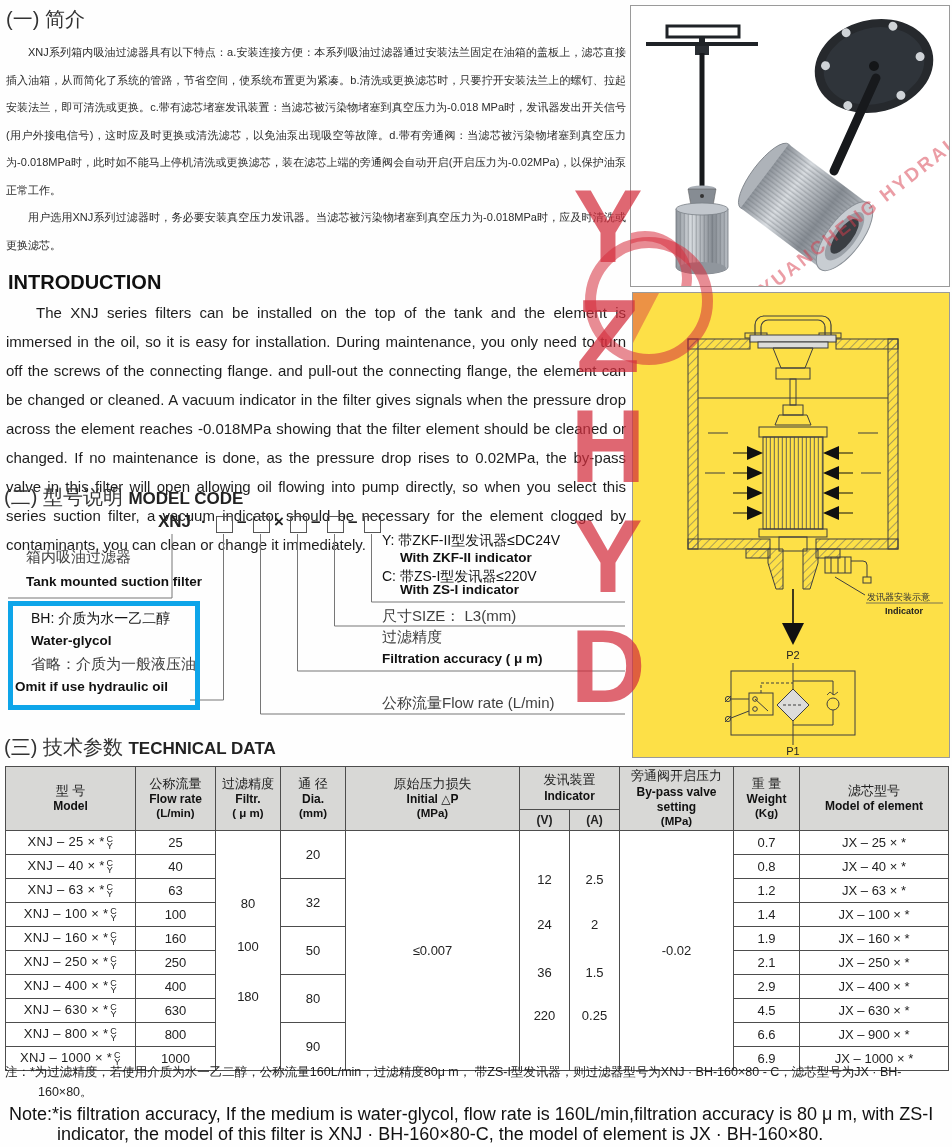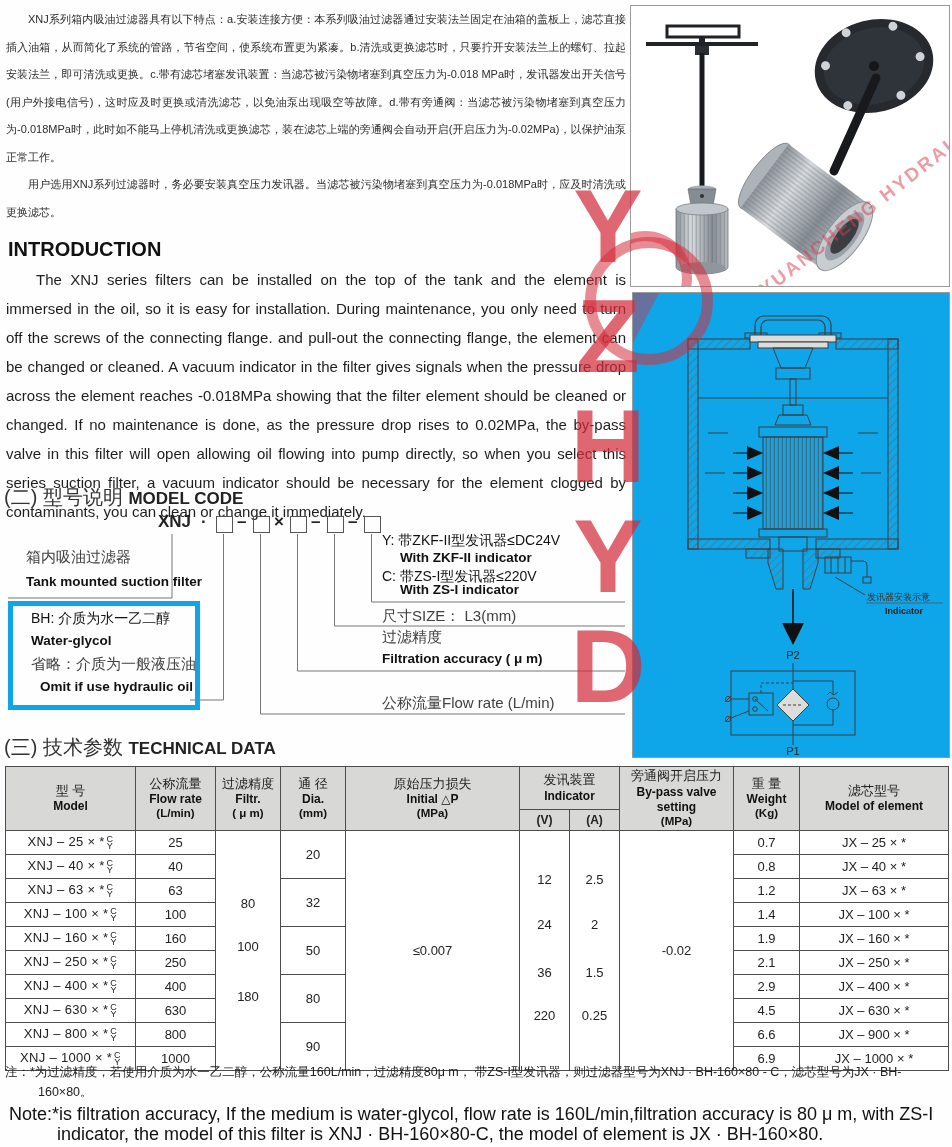--- a/index.html
+++ b/index.html
@@ -7,21 +7,21 @@
         font-family:"Liberation Sans","DejaVu Sans",sans-serif;color:#222;}
   
   #intro-block{position:absolute;left:6px;top:6px;width:620px;}
   .h-zh{font-size:20px;color:#333;font-weight:normal;margin:0 0 6px 0;}
   .h-zh .en{font-size:17px;font-weight:bold;color:#222;}
   .cn-para{font-size:11px;line-height:27.5px;text-align:justify;text-indent:2em;margin:0;color:#2b2b2b;}
   .en-head{font-size:20px;font-weight:bold;margin:12px 0 4px 2px;color:#111;}
   .en-para{font-size:15px;line-height:29px;text-align:justify;text-indent:2em;margin:0;color:#1d1d1d;}
   
   #photo-box{position:absolute;left:630px;top:5px;width:318px;height:280px;border:1px solid #9a9a9a;background:#fff;overflow:hidden;}
-  #diagram-box{position:absolute;left:632px;top:292px;width:316px;height:464px;border:1px solid #9a9a9a;background:#0ea5e9;overflow:hidden;}
+  #diagram-box{position:absolute;left:632px;top:292px;width:316px;height:464px;border:1px solid #9a9a9a;background:#fde047;overflow:hidden;}
   
   #wm-vert{position:absolute;left:548px;top:168px;height:545px;writing-mode:vertical-rl;text-orientation:upright;
            font-size:104px;font-weight:800;letter-spacing:-6px;color:rgba(210,45,60,.72);z-index:30;pointer-events:none;}
   #wm-circle{position:absolute;left:585px;top:237px;width:106px;height:106px;border:11px solid rgba(213,45,60,.55);
              border-radius:50%;z-index:31;pointer-events:none;}
   
   #mc-heading{position:absolute;left:4px;top:484px;}
   #modelcode{position:absolute;left:0;top:506px;width:630px;height:210px;}
   #modelcode svg{position:absolute;left:0;top:0;}
   .mc-abs{position:absolute;white-space:nowrap;}
@@ -52,20 +52,21 @@
   .note-zh{font-size:12.5px;line-height:20px;margin:0;padding-left:33px;text-indent:-33px;color:#222;}
   .note-en{font-size:18px;line-height:20px;margin:2px 0 0 4px;padding-left:48px;text-indent:-48px;color:#111;}
   .svg-zh{font-family:"Liberation Sans","DejaVu Sans",sans-serif;}
 </style>
 </head>
 <body>
 
 <div id="page">
 
   <div id="intro-block">
+    <h1 class="h-zh">(一) 简介</h1>
     <p class="cn-para">XNJ系列箱内吸油过滤器具有以下特点：a.安装连接方便：本系列吸油过滤器通过安装法兰固定在油箱的盖板上，滤芯直接插入油箱，从而简化了系统的管路，节省空间，使系统布置更为紧凑。b.清洗或更换滤芯时，只要拧开安装法兰上的螺钉、拉起安装法兰，即可清洗或更换。c.带有滤芯堵塞发讯装置：当滤芯被污染物堵塞到真空压力为-0.018 MPa时，发讯器发出开关信号(用户外接电信号)，这时应及时更换或清洗滤芯，以免油泵出现吸空等故障。d.带有旁通阀：当滤芯被污染物堵塞到真空压力为-0.018MPa时，此时如不能马上停机清洗或更换滤芯，装在滤芯上端的旁通阀会自动开启(开启压力为-0.02MPa)，以保护油泵正常工作。</p>
     <p class="cn-para">用户选用XNJ系列过滤器时，务必要安装真空压力发讯器。当滤芯被污染物堵塞到真空压力为-0.018MPa时，应及时清洗或更换滤芯。</p>
     <div class="en-head">INTRODUCTION</div>
     <p class="en-para">The XNJ series filters can be installed on the top of the tank and the element is immersed in the oil, so it is easy for installation. During maintenance, you only need to turn off the screws of the connecting flange. and pull-out the connecting flange, the element can be changed or cleaned. A vacuum indicator in the filter gives signals when the pressure drop across the element reaches -0.018MPa showing that the filter element should be cleaned or changed. If no maintenance is done, as the pressure drop rises to 0.02MPa, the by-pass valve in this filter will open allowing oil flowing into pump directly, so when you select this series suction filter, a vacuum indicator should be necessary for the element clogged by contaminants, you can clean or change it immediately.</p>
   </div>
 
   <div id="photo-box">
     <svg width="318" height="280" viewBox="0 0 318 280">
       <defs>
         <linearGradient id="mtl" x1="0" y1="0" x2="1" y2="0">
@@ -284,21 +285,21 @@
     <span class="mbox" style="left:327px;"></span>
     <span class="mc-abs mc-formula" style="left:348px;top:6px;">–</span>
     <span class="mbox" style="left:364px;"></span>
 
     <span class="mc-abs mc-zh" style="left:26px;top:42px;">箱内吸油过滤器</span>
     <span class="mc-abs mc-en" style="left:26px;top:68px;">Tank mounted suction filter</span>
     <div id="bh-box">
       <span class="mc-abs mc-en" style="left:18px;top:4px;font-weight:normal;font-size:14px;">BH: 介质为水一乙二醇</span>
       <span class="mc-abs mc-en" style="left:18px;top:27px;">Water-glycol</span>
       <span class="mc-abs mc-zh" style="left:18px;top:49px;">省略：介质为一般液压油</span>
-      <span class="mc-abs mc-en" style="left:27px;top:73px;">Omit if use hydraulic oil</span>
+      <span class="mc-abs mc-en" style="left:2px;top:73px;">Omit if use hydraulic oil</span>
     </div>
 
     <span class="mc-abs mc-en" style="left:382px;top:26px;font-weight:normal;font-size:14px;">Y: 带ZKF-II型发讯器≤DC24V</span>
     <span class="mc-abs mc-en" style="left:400px;top:44px;">With ZKF-II indicator</span>
     <span class="mc-abs mc-en" style="left:382px;top:62px;font-weight:normal;font-size:14px;">C: 带ZS-I型发讯器≤220V</span>
     <span class="mc-abs mc-en" style="left:400px;top:76px;">With ZS-I indicator</span>
     <span class="mc-abs mc-zh" style="left:382px;top:101px;">尺寸SIZE： L3(mm)</span>
     <span class="mc-abs mc-zh" style="left:382px;top:122px;">过滤精度</span>
     <span class="mc-abs mc-en" style="left:382px;top:145px;">Filtration accuracy ( μ m)</span>
     <span class="mc-abs mc-zh" style="left:382px;top:188px;">公称流量Flow rate (L/min)</span>

